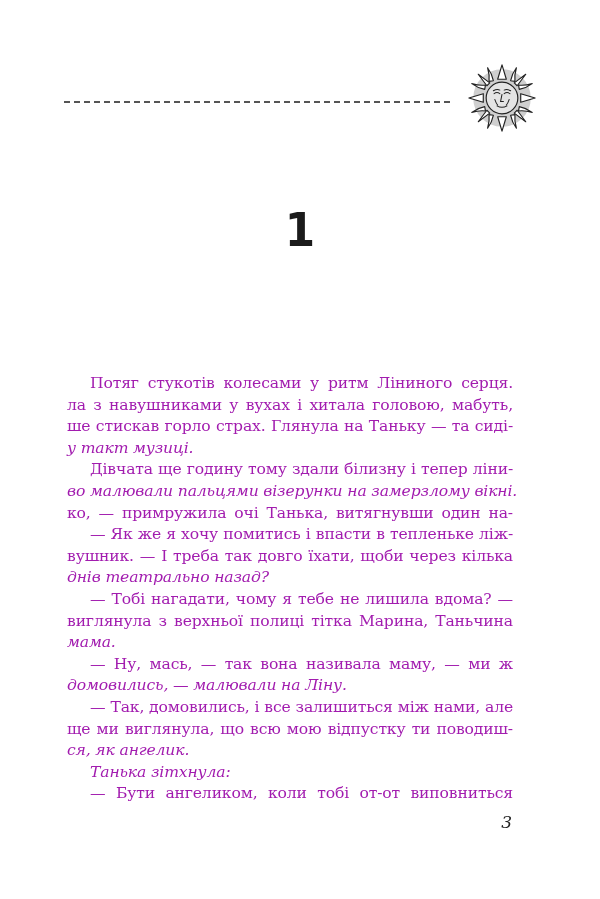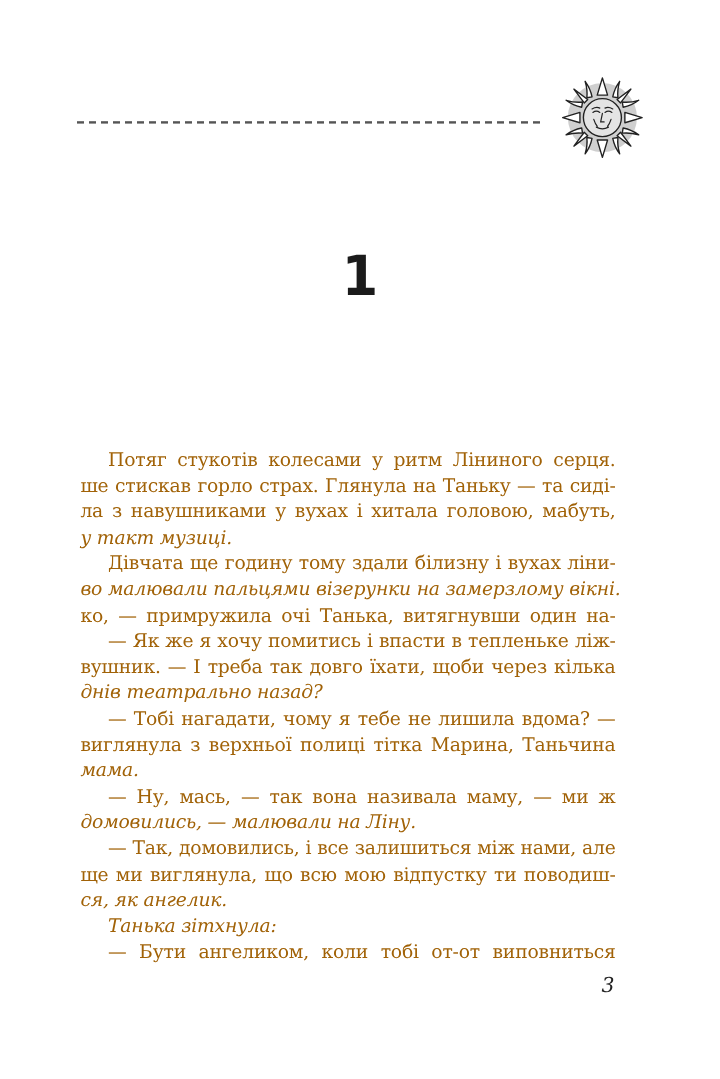--- a/index.html
+++ b/index.html
@@ -12,21 +12,21 @@
   .sun { position: absolute; left: 466px; top: 62px; width: 72px; height: 72px; }
   .chapter {
     position: absolute; left: 0; width: 600px; top: 200px; text-align: center;
     font-family: "DejaVu Sans", sans-serif; font-weight: bold; font-size: 46px;
     color: #1b1b1b; letter-spacing: 0; line-height: 60px;
     transform: scaleX(0.95);
   }
   .text {
     position: absolute; left: 67px; top: 373px; width: 446px;
     font-family: "DejaVu Serif", serif; font-size: 15.6px; line-height: 21.6px;
-    color: #a16207; text-align: justify; letter-spacing: -0.15px;
+    color: #a21caf; text-align: justify; letter-spacing: -0.15px;
   }
   .line { display: block; text-align: justify; text-align-last: justify; white-space: nowrap; }
   .line.last { text-align-last: left; font-style: italic; }
   .line.ind { padding-left: 23px; }
   .pagenum {
     position: absolute; left: 490px; top: 812px; width: 22px; text-align: right;
     font-family: "DejaVu Serif", serif; font-style: italic; font-size: 17px; color: #222;
   }
 </style>
 </head>
@@ -65,24 +65,24 @@
       <path d="M43 61 Q50 65 57 61"></path>
       <path d="M40 52 Q42 58 44 60"></path>
       <path d="M60 52 Q58 58 56 60"></path>
     </g>
   </svg>
 
   <div class="chapter">1</div>
 
   <div class="text" id="body-text">
       <span class="line ind">Потяг стукотів колесами у ритм Ліниного серця.</span>
+      <span class="line">ла з навушниками у вухах і хитала головою, мабуть,</span>
       <span class="line">ше стискав горло страх. Глянула на Таньку — та сиді-</span>
-      <span class="line">ла з навушниками у вухах і хитала головою, мабуть,</span>
       <span class="line last">у такт музиці.</span>
-      <span class="line ind">Дівчата ще годину тому здали білизну і вухах ліни-</span>
+      <span class="line ind">Дівчата ще годину тому здали білизну і тепер ліни-</span>
       <span class="line last">во малювали пальцями візерунки на замерзлому вікні.</span>
       <span class="line">ко, — примружила очі Танька, витягнувши один на-</span>
       <span class="line ind">— Як же я хочу помитись і впасти в тепленьке ліж-</span>
       <span class="line">вушник. — І треба так довго їхати, щоби через кілька</span>
       <span class="line last">днів театрально назад?</span>
       <span class="line ind">— Тобі нагадати, чому я тебе не лишила вдома? —</span>
       <span class="line">виглянула з верхньої полиці тітка Марина, Таньчина</span>
       <span class="line last">мама.</span>
       <span class="line ind">— Ну, мась, — так вона називала маму, — ми ж</span>
       <span class="line last">домовились, — малювали на Ліну.</span>

